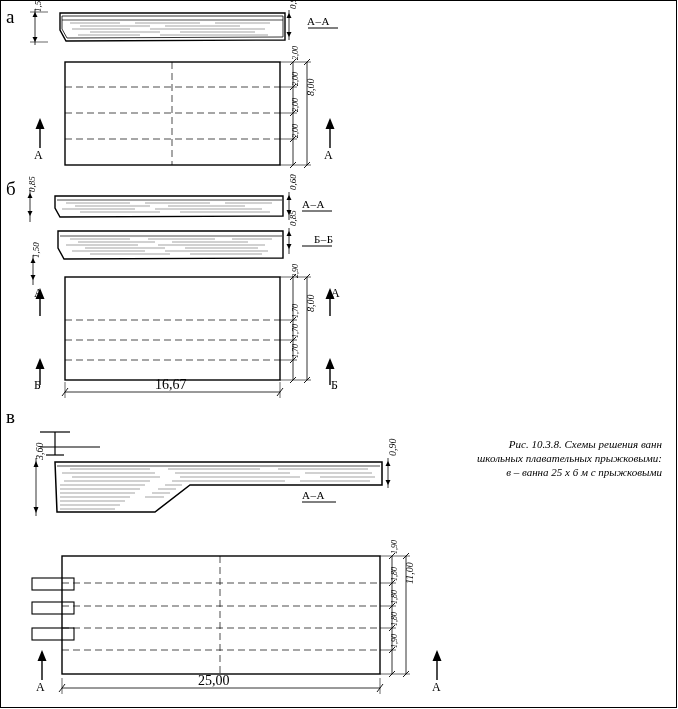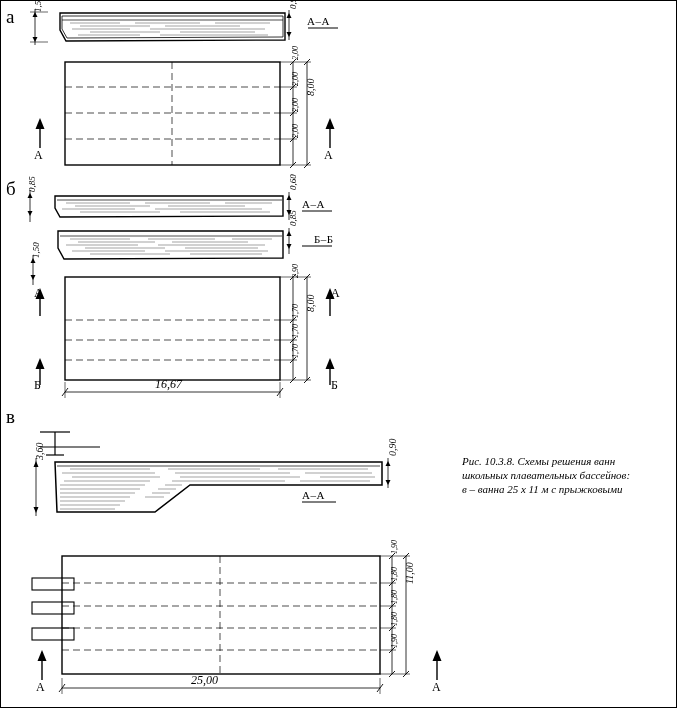--- a/index.html
+++ b/index.html
@@ -1,18 +1,18 @@
 <!DOCTYPE html>
 <html><head>
 <meta charset="utf-8">
 <style>
   html,body{margin:0;padding:0;background:#fff;}
   body{width:678px;height:709px;font-family:"Liberation Serif",serif;color:#000;}
   #page{position:relative;width:678px;height:709px;overflow:hidden;background:#fff;}
-  .lbl{position:absolute;font-family:"Liberation Serif",serif;font-style:italic;font-size:12px;color:#000;white-space:nowrap;}
+  .lbl{position:absolute;font-family:"Liberation Serif",serif;font-size:14px;color:#000;white-space:nowrap;}
   .lbl-big{position:absolute;font-family:"Liberation Serif",serif;font-size:19px;color:#000;}
   .sec{position:absolute;font-family:"Liberation Serif",serif;font-size:11px;color:#000;white-space:nowrap;letter-spacing:0.5px;}
   .vtxt{position:absolute;font-family:"Liberation Serif",serif;font-style:italic;font-size:9px;white-space:nowrap;transform-origin:0 0;transform:rotate(-90deg);}
   .cap{position:absolute;font-family:"Liberation Serif",serif;font-style:italic;font-size:11px;line-height:14px;color:#000;width:200px;}
   .border{position:absolute;left:0;top:0;width:677px;height:708px;border:1px solid #000;box-sizing:border-box;}
   svg{position:absolute;left:0;top:0;}
 </style>
 </head>
 <body>
 
@@ -321,23 +321,23 @@
   <div class="vtxt" style="left:387px;top:456px;font-size:10px;">0,90</div>
   <div class="sec" style="left:302px;top:489px;">А–А</div>
 
   <div class="vtxt" style="left:390px;top:554px;font-size:8px;">1,90</div>
   <div class="vtxt" style="left:390px;top:581px;font-size:8px;">1,80</div>
   <div class="vtxt" style="left:390px;top:604px;font-size:8px;">1,80</div>
   <div class="vtxt" style="left:390px;top:626px;font-size:8px;">1,80</div>
   <div class="vtxt" style="left:390px;top:648px;font-size:8px;">1,90</div>
   <div class="vtxt" style="left:404px;top:584px;font-size:10px;">11,00</div>
 
-  <div class="lbl" style="left:191px;top:673px;">25,00</div>
+  <div class="lbl" style="left:198px;top:673px;">25,00</div>
   <div class="lbl" style="left:36px;top:680px;font-style:normal;font-size:12px;">А</div>
   <div class="lbl" style="left:432px;top:680px;font-style:normal;font-size:12px;">А</div>
 
-  <div class="cap" style="left:462px;top:454px;">
+  <div class="cap" style="left:462px;top:437px;text-align:right;">
     <div>Рис. 10.3.8. Схемы решения ванн</div>
-    <div>школьных плавательных бассейнов:</div>
-    <div>в – ванна 25 х 11 м с прыжковыми</div>
+    <div>школьных плавательных прыжковыми:</div>
+    <div>в – ванна 25 х 6 м с прыжковыми</div>
   </div>
 
 </div>
 
 </body></html>

